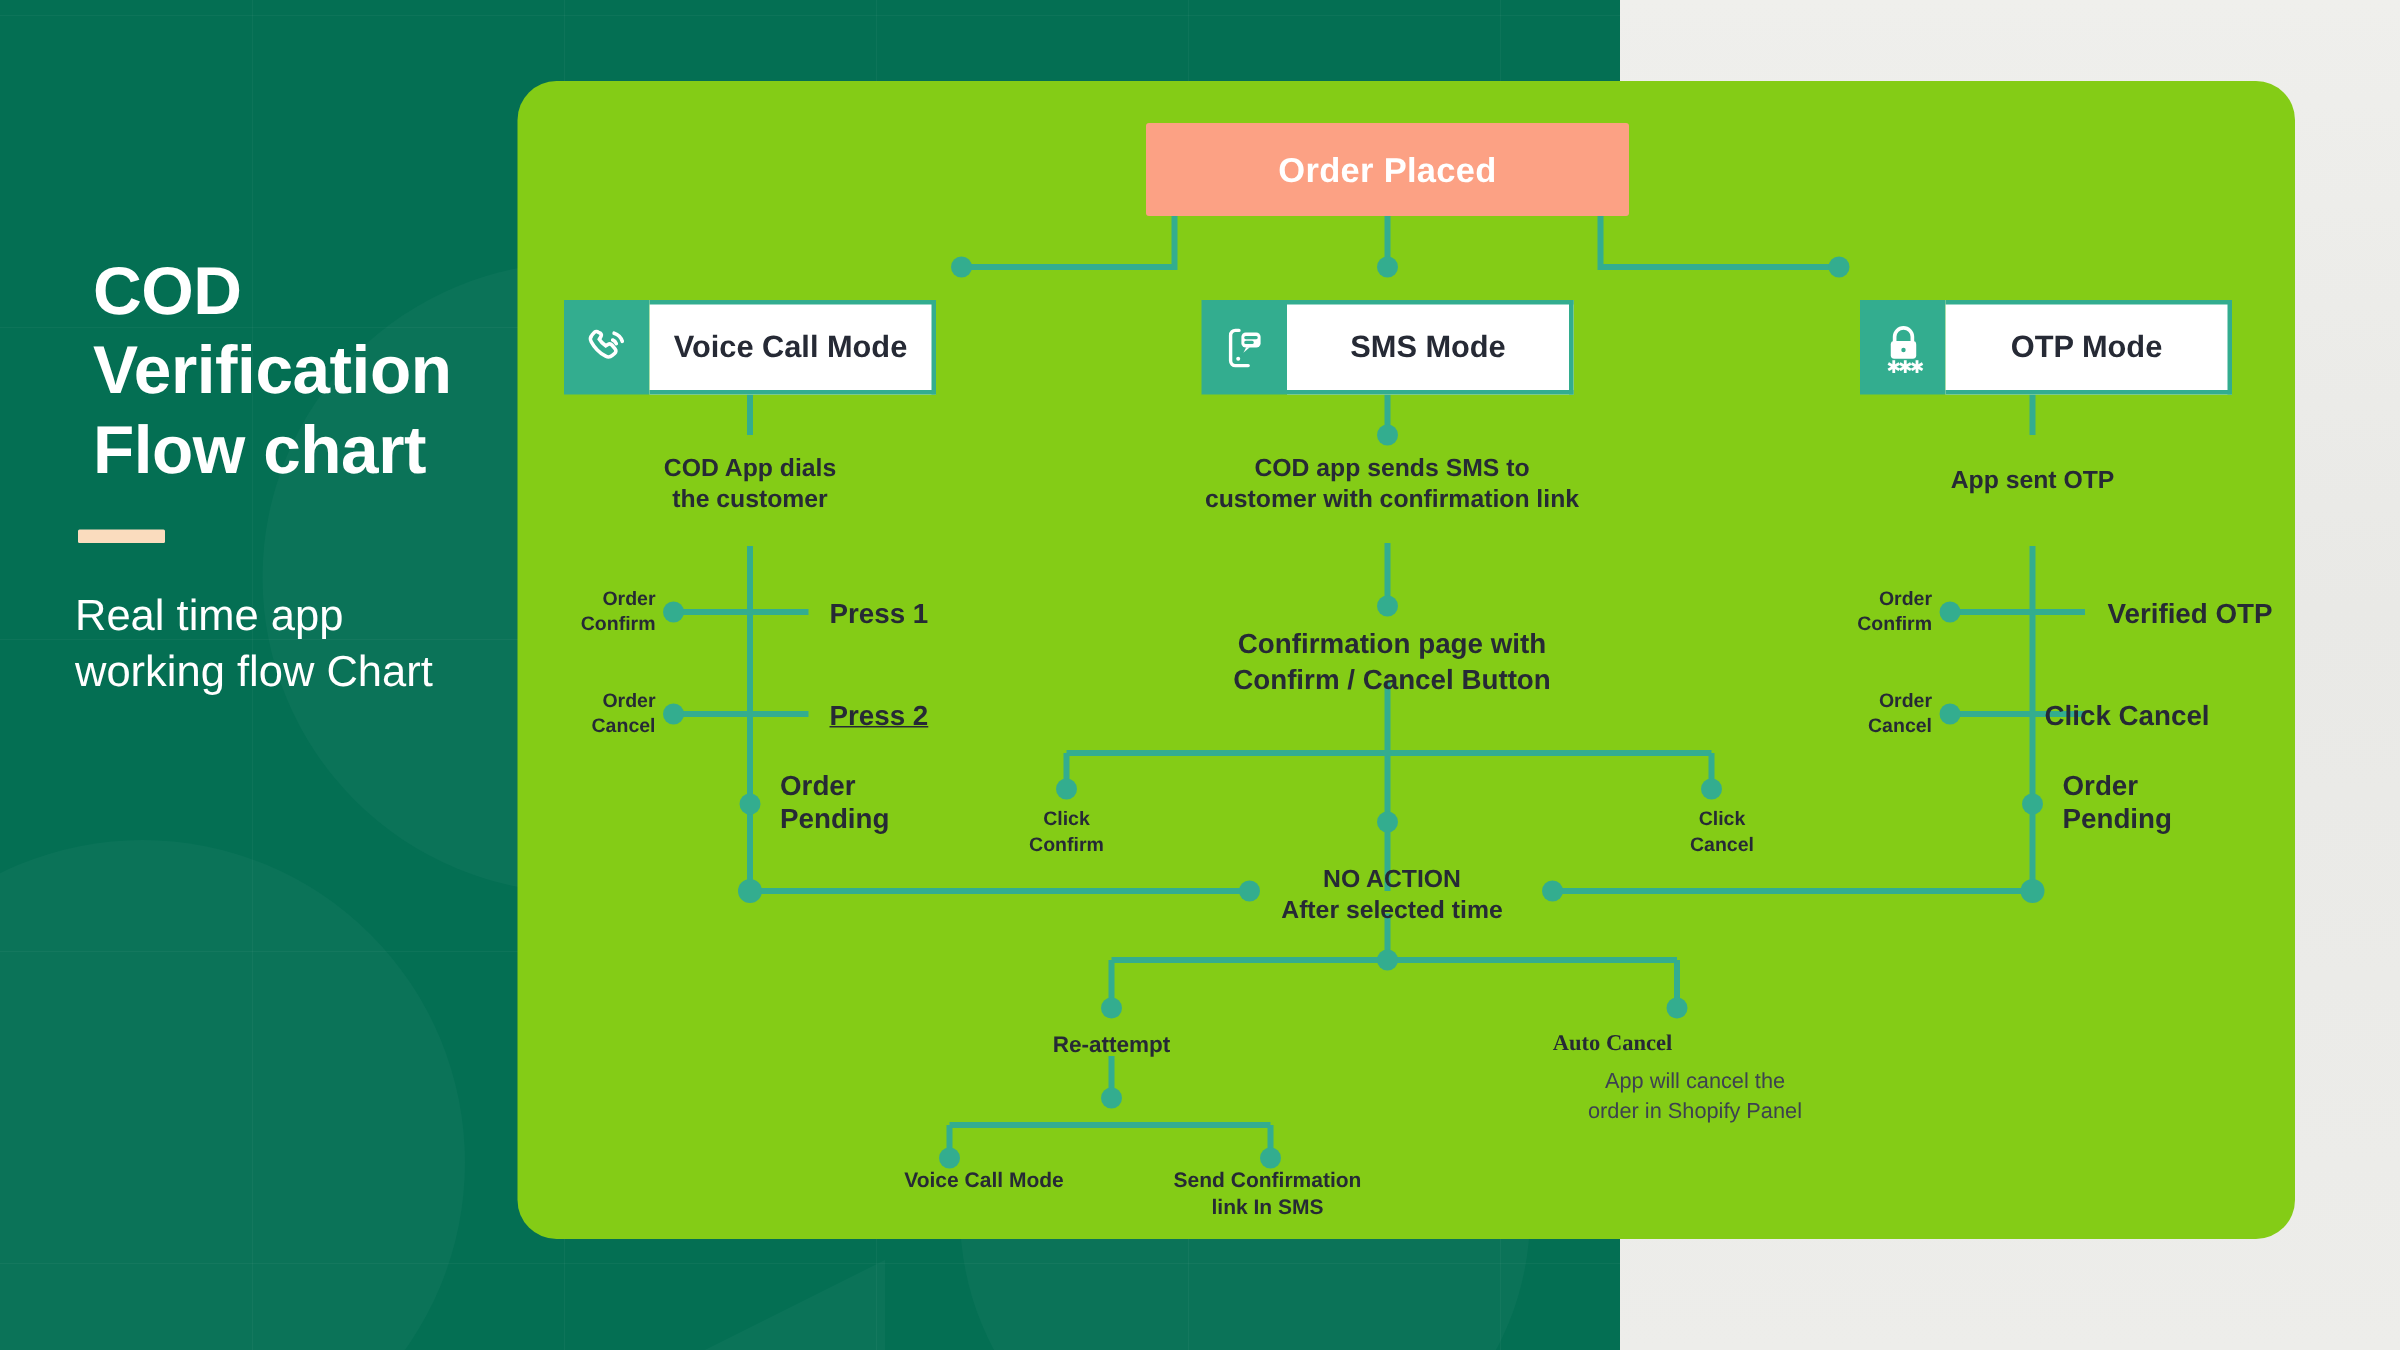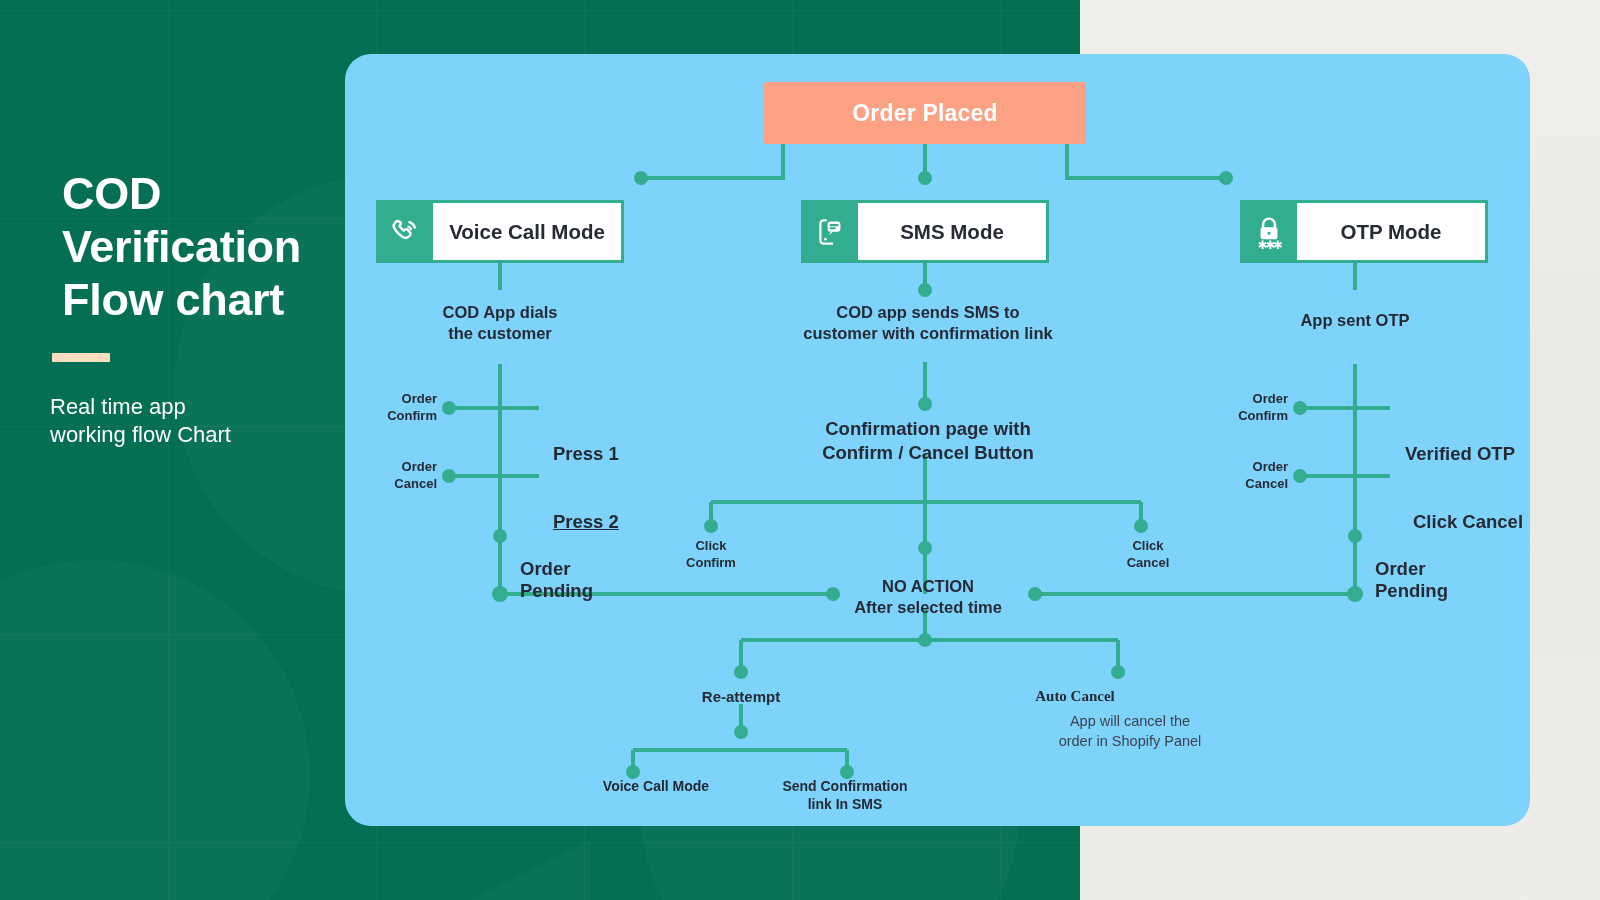--- a/index.html
+++ b/index.html
@@ -40,26 +40,26 @@
     border-left:120px solid transparent;border-bottom:60px solid rgba(255,255,255,.03);
   }
 
   
   .title-panel{position:absolute;left:50px;top:155px;width:320px;z-index:5;}
   .title-panel h1{
     margin:12px;color:#ffffff;font-size:45px;line-height:1.18;
     font-weight:bold;letter-spacing:-0.3px;
   }
   .rule{width:58px;height:9px;background:#fadcbe;margin:27px 0 31px 2px;border-radius:1px;}
-  .subtitle{color:#ffffff;font-size:22px;line-height:1.28;font-weight:400;}
+  .subtitle{color:#ffffff;font-size:29px;line-height:1.28;font-weight:400;}
 
   
   .card{
     position:absolute;left:345px;top:54px;width:1185px;height:772px;
-    background:#7dd3fc;border-radius:26px;overflow:hidden;z-index:6;
+    background:#84cc16;border-radius:26px;overflow:hidden;z-index:6;
   }
   .canvas{position:absolute;inset:0;}
   .canvas svg{position:absolute;left:0;top:0;}
 
   
   .node{position:absolute;}
 
   .order-placed{
     left:419px;top:28px;width:322px;height:62px;background:#fca184;
     display:flex;align-items:center;justify-content:center;border-radius:2px;
@@ -75,21 +75,21 @@
     display:flex;align-items:center;justify-content:center;
   }
   .mode-label span{color:#262a35;font-size:20.5px;font-weight:bold;}
   .mode-voice{left:31px;top:146px;width:248px;}
   .mode-sms{left:456px;top:146px;width:248px;}
   .mode-otp{left:895px;top:146px;width:248px;}
 
   .lbl{position:absolute;color:#262a35;font-weight:bold;line-height:1.28;}
   .lbl.c{text-align:center;transform:translateX(-50%);}
   .lbl.r{text-align:right;transform:translateX(-100%);}
-  .lbl.l{text-align:left;margin-top:45px;}
+  .lbl.l{text-align:left;}
 
   .t16{font-size:16.5px;}
   .t15{font-size:15px;}
   .t13{font-size:13px;}
   .t14{font-size:14px;}
   .t18{font-size:18.5px;}
   .sub-note{font-weight:400;font-size:14.5px;color:#3d4250;line-height:1.35;}
 </style>
 </head>
 <body>
@@ -287,21 +287,21 @@
       <span>Order</span><br>
       <span>Confirm</span>
     </div>
     <div class="lbl r t13" style="left:943px;top:405px;width:120px;">
       <span>Order</span><br>
       <span>Cancel</span>
     </div>
     <div class="lbl l t18" style="left:1060px;top:343px;">
       <span>Verified OTP</span>
     </div>
-    <div class="lbl l t18" style="left:1068px;top:411px;">
+    <div class="lbl l t18" style="left:1018px;top:411px;">
       <span>Click Cancel</span>
     </div>
     <div class="lbl l t18" style="left:1030px;top:459px;line-height:1.2;">
       <span>Order</span><br>
       <span>Pending</span>
     </div>
 
     <div class="lbl c t16" style="left:583px;top:522px;width:320px;">
       <span>NO ACTION</span><br>
       <span>After selected time</span>

